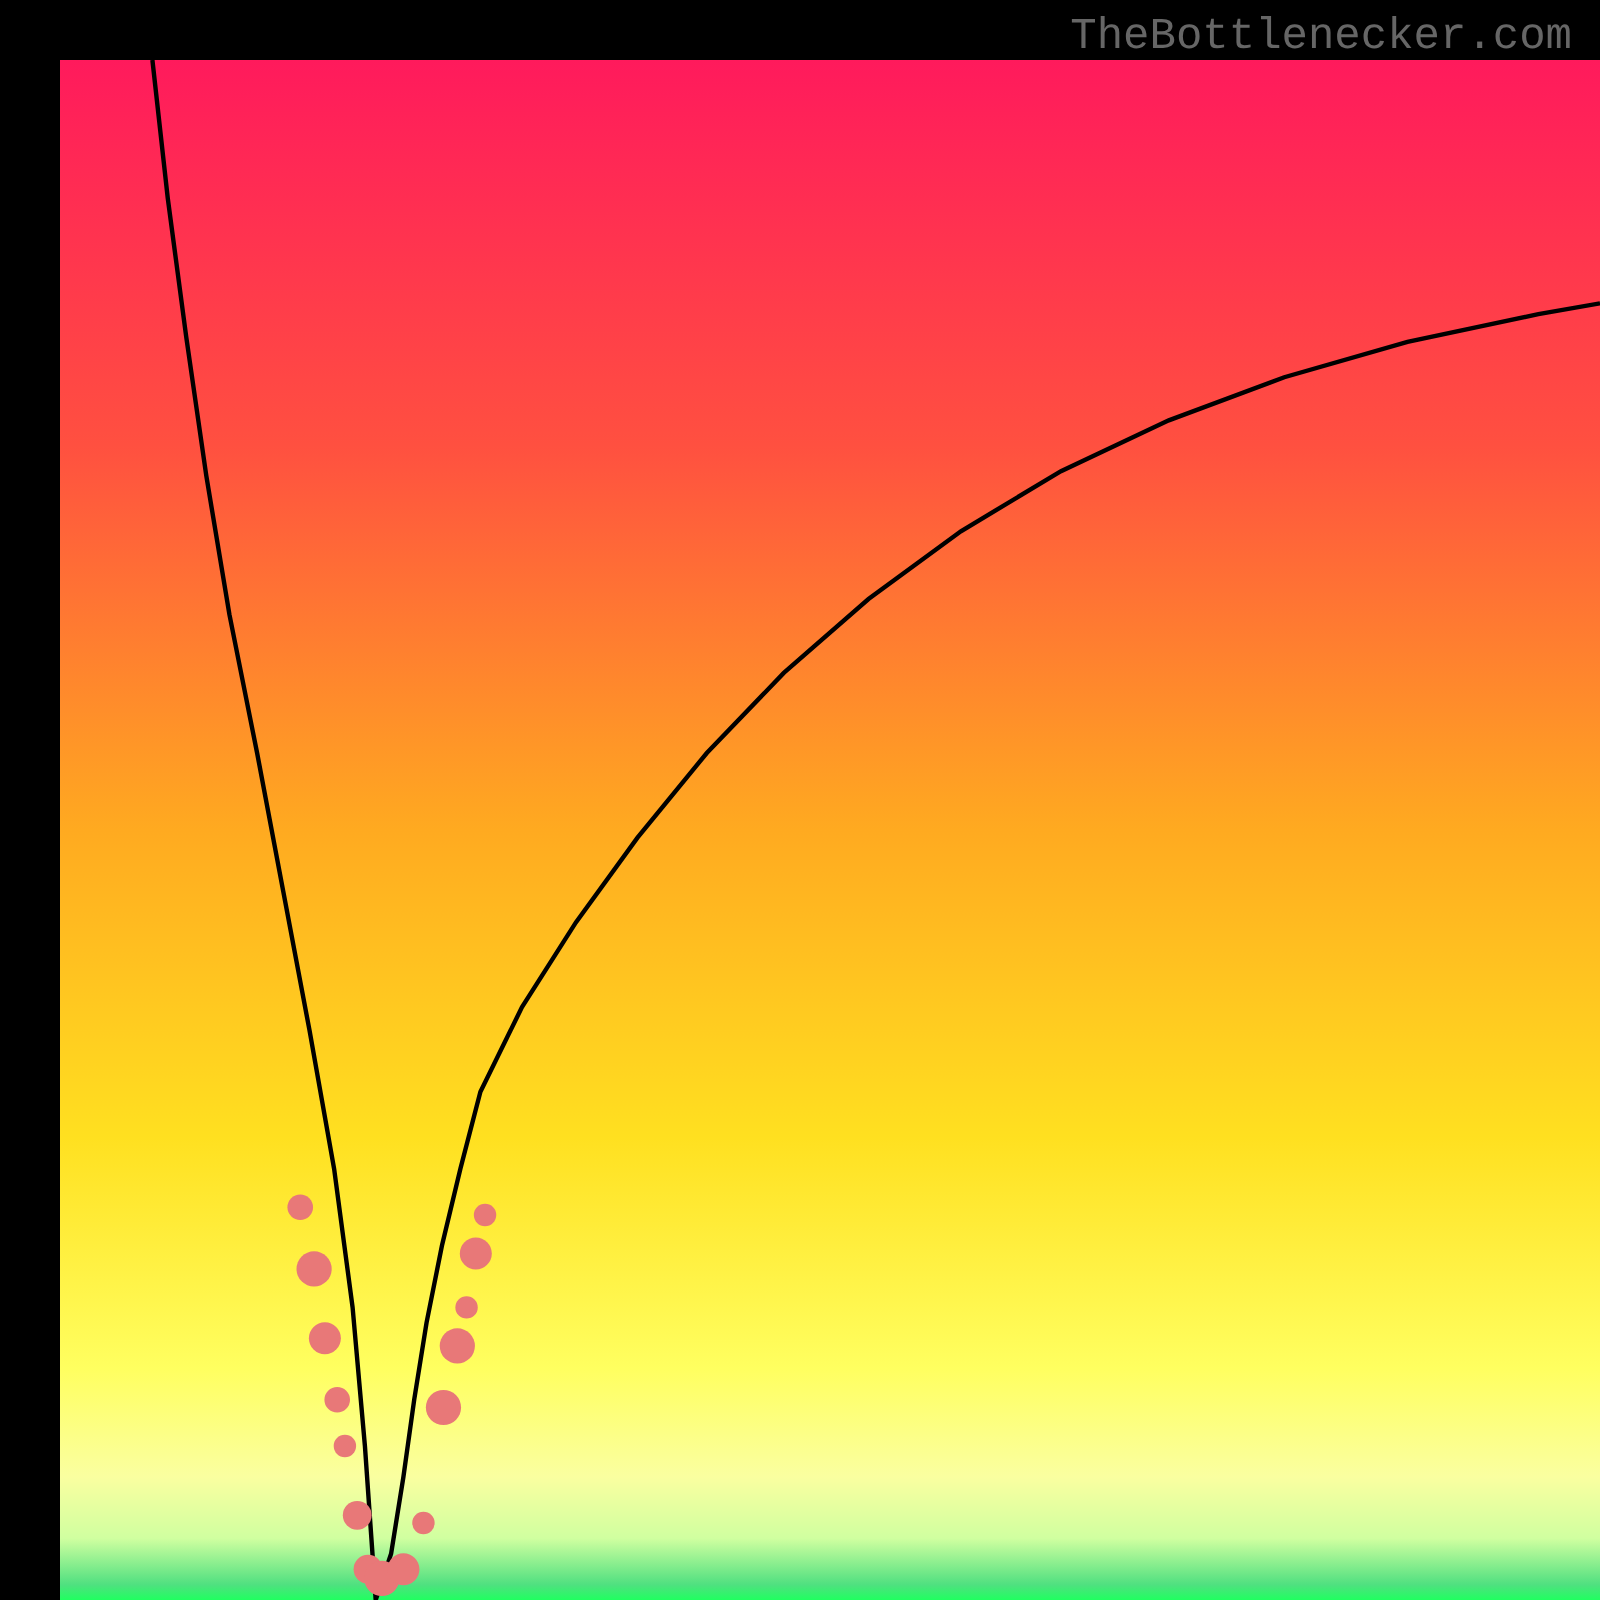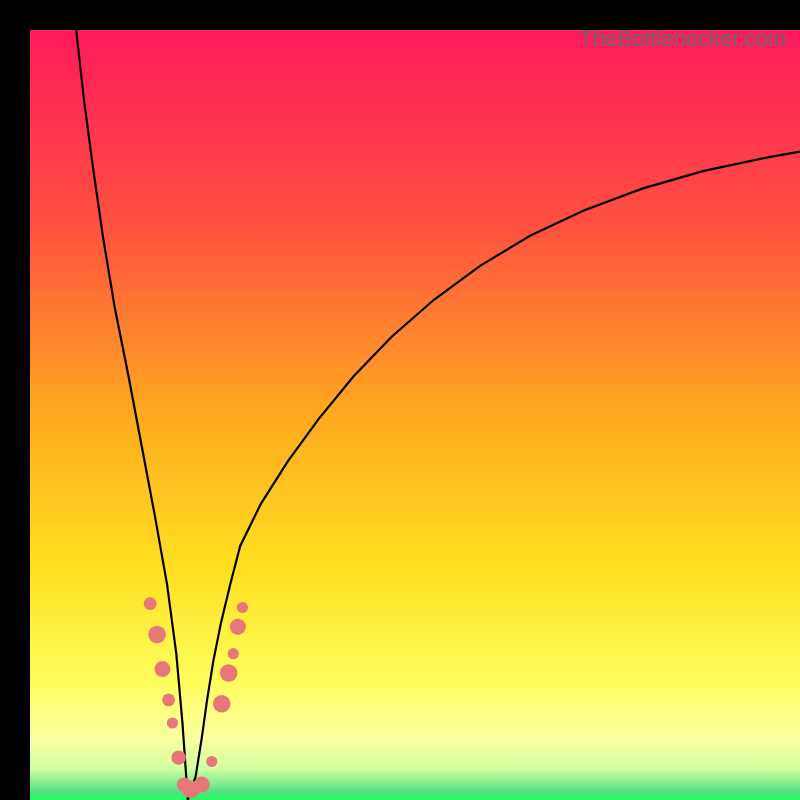--- a/index.html
+++ b/index.html
@@ -11,26 +11,25 @@
       width: 800px;
       height: 800px;
       background: #000;
       position: relative;
       overflow: hidden;
     }
     .watermark {
       position: absolute;
       top: 6px;
       right: 14px;
-      font-family: Liberation Sans, sans-serif;
+      font-family: Liberation Mono, monospace;
       font-size: 22px;
       font-weight: 500;
       color: #666;
       z-index: 10;
-      margin-top: 20px;
     }
     .plot-area {
       position: absolute;
       top: 30px;
       left: 30px;
       width: 770px;
       height: 770px;
     }
     .gradient-bg {
       position: absolute;

